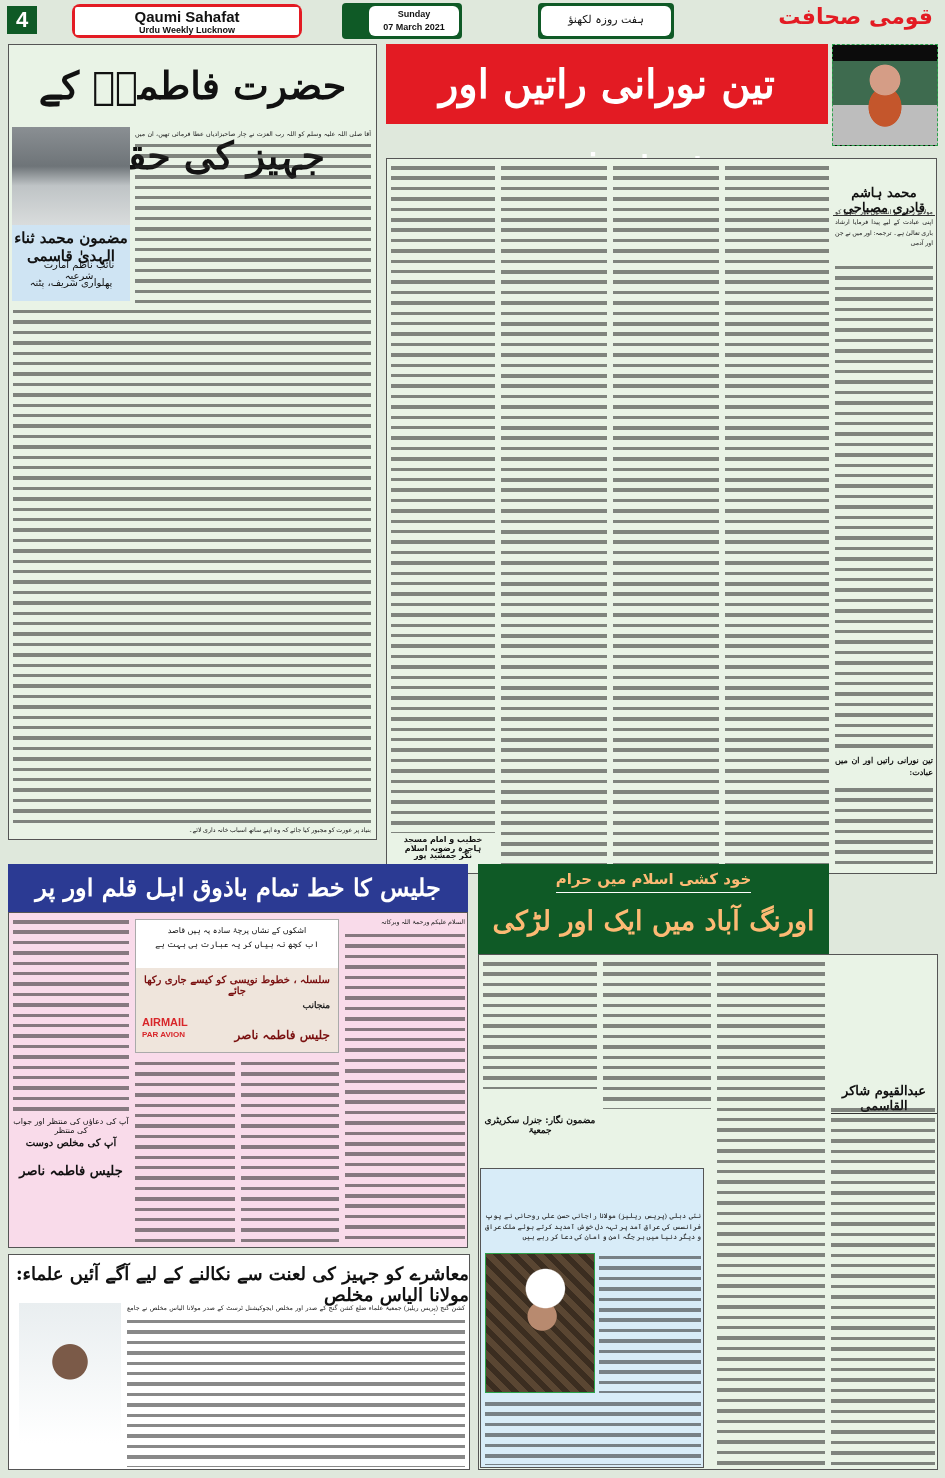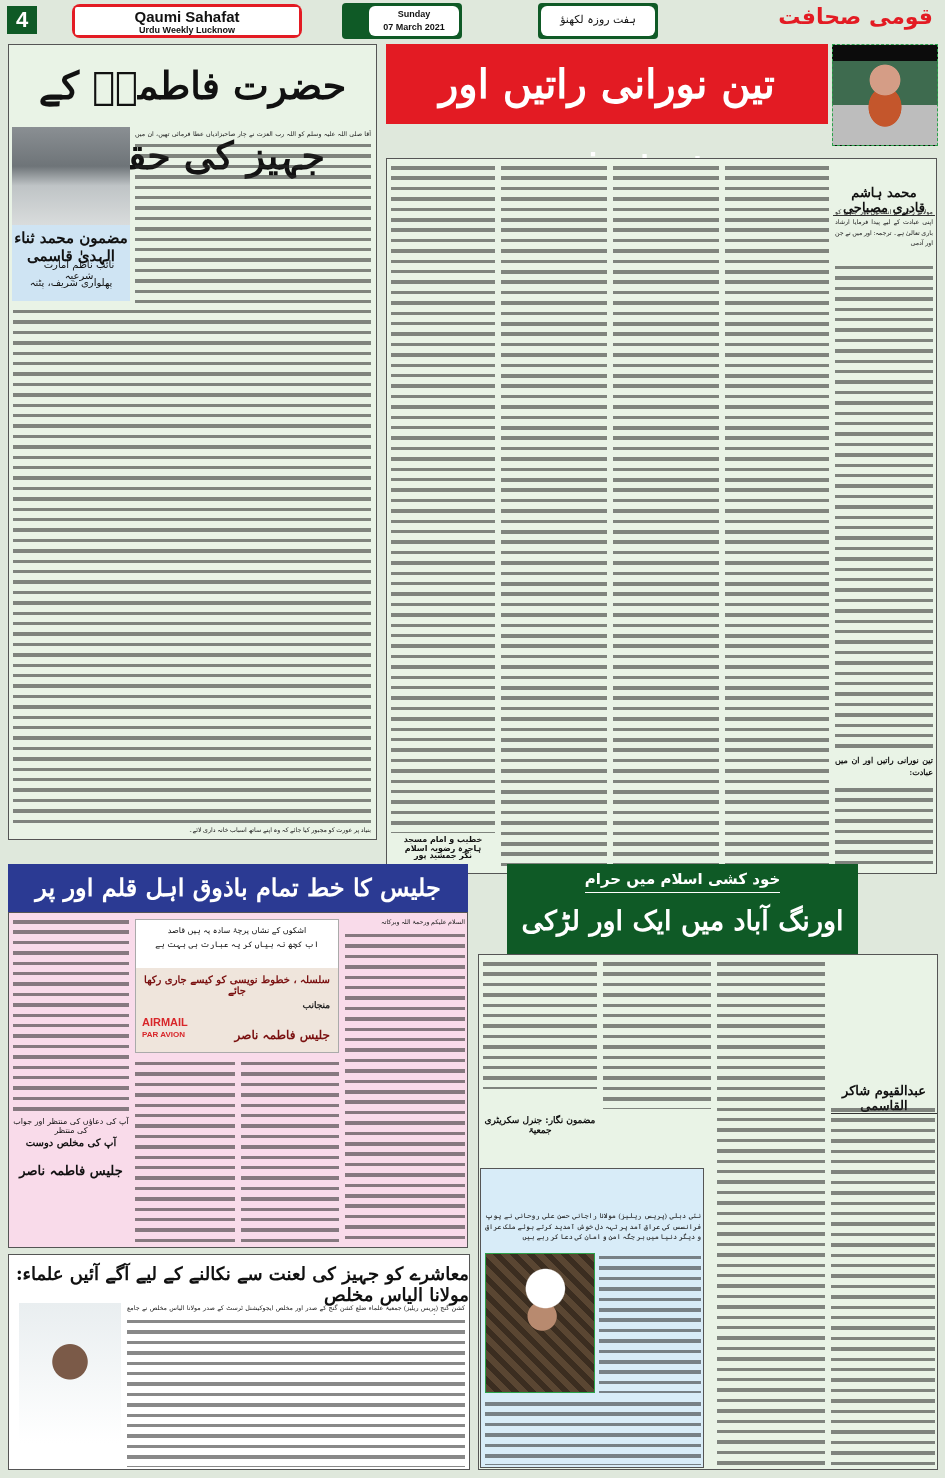--- a/index.html
+++ b/index.html
@@ -9,21 +9,21 @@
   
   .masthead { position: absolute; left: 0; top: 0; width: 945px; height: 40px; background: #dfe8dc; }
   .page-num { position: absolute; left: 7px; top: 6px; width: 30px; height: 28px; background: #0f5a26; color: #fff;
     font: bold 22px "Liberation Sans", sans-serif; text-align: center; line-height: 28px; }
   .title-box { position: absolute; left: 72px; top: 4px; width: 230px; height: 34px; background: #e31b23; border-radius: 8px; padding: 3px; }
   .title-box .inner { background: #fff; border-radius: 2px; height: 100%; text-align: center; }
   .title-box .t1 { font: bold 15px "Liberation Sans", sans-serif; color: #111; line-height: 17px; padding-top: 1px; }
   .title-box .t2 { font: bold 9px "Liberation Sans", sans-serif; color: #111; line-height: 10px; }
   .date-box { position: absolute; left: 342px; top: 3px; width: 120px; height: 36px; background: #0f5a26; border-radius: 4px; padding: 3px; }
   .date-box .inner { background: #fff; border-radius: 6px; height: 100%; text-align: center; font: bold 9px "Liberation Sans", sans-serif; color: #111; line-height: 13px; padding-top: 2px; margin-left: 24px; }
-  .weekly-box { position: absolute; left: 538px; top: 3px; width: 120px; height: 36px; background: #0f5a26; border-radius: 4px; padding: 3px; }
+  .weekly-box { position: absolute; left: 538px; top: 3px; width: 136px; height: 36px; background: #0f5a26; border-radius: 4px; padding: 3px; }
   .weekly-box .inner { background: #fff; border-radius: 6px; height: 100%; text-align: center; font: 11px "DejaVu Serif", serif; color: #111; line-height: 28px; }
   .urdu-logo { position: absolute; right: 12px; top: 4px; font: bold 22px "DejaVu Sans", sans-serif; color: #e31b23; direction: rtl; }
   .box { position: absolute; border: 1px solid #555; }
   .col-text { position: absolute; direction: rtl; text-align: justify; font-size: 6.3px; line-height: 10.4px; color: #222; overflow: hidden; font-family: Liberation Serif, serif; }
   .lines { position: absolute; overflow: hidden; }
   .lines::before { content: ""; position: absolute; inset: 0;
     background: repeating-linear-gradient(to bottom, transparent 0, transparent 3px, rgba(40,40,40,0.55) 3px, rgba(40,40,40,0.55) 6.5px, transparent 6.5px, transparent 10.4px); }
   .photo { position: absolute; overflow: hidden; }
   .caption { position: absolute; text-align: center; color: #111; direction: rtl; }
 
@@ -38,21 +38,21 @@
   #a2 { left: 386px; top: 124px; width: 551px; height: 716px; background: #e9f3e6; margin-top: 34px; }
   #a2-photo { position: absolute; left: 832px; top: 44px; width: 106px; height: 102px; border: 1px dashed #2aa34a;
     background: radial-gradient(circle at 50% 35%, #d59d86 0 18%, transparent 19%), radial-gradient(ellipse at 50% 62%, #c4562c 0 22%, transparent 23%), linear-gradient(180deg,#0c0c0c 0 16%, #3e6b4f 16% 60%, #bdbdbd 60% 100%); }
 
   
   #a3-head { position: absolute; left: 8px; top: 864px; width: 460px; height: 48px; background: #2b3a93; color: #fff; text-align: center; font: bold 24px "DejaVu Serif", serif; line-height: 48px; direction: rtl; }
   #a3 { left: 8px; top: 912px; width: 460px; height: 336px; background: #f9dbea; }
   #a3 .letter { position: absolute; left: 126px; top: 6px; width: 204px; height: 134px; background: linear-gradient(180deg,#fff 0 36%, #efe5dc 36% 100%); border: 1px solid #aaa; }
 
   
-  #a4-head { position: absolute; left: 478px; top: 864px; width: 351px; height: 92px; background: #0f5a26; color: #ffffff; text-align: center; direction: rtl; margin-left: 29px; }
+  #a4-head { position: absolute; left: 478px; top: 864px; width: 351px; height: 92px; background: #0f5a26; color: #fdba74; text-align: center; direction: rtl; }
   #a4-head .kicker { font: bold 15px "DejaVu Sans", sans-serif; line-height: 26px; border-bottom: 1px solid #fff; display: inline-block; margin-top: 2px; }
   #a4-head .main { font: bold 27px "DejaVu Serif", serif; line-height: 56px; }
   #a4 { left: 478px; top: 954px; width: 460px; height: 516px; background: #e9f3e6; }
   #a4-photo { position: absolute; left: 830px; top: 954px; width: 108px; height: 124px; border: 1px dashed #2aa34a;
     background: radial-gradient(circle at 50% 28%, #f2f2f2 0 14%, transparent 15%), radial-gradient(circle at 50% 45%, #9a6a4e 0 17%, transparent 18%), linear-gradient(180deg,#3a3a3a 0 55%, #f4f4f4 55% 100%); }
 
   
   #a5 { left: 480px; top: 1168px; width: 224px; height: 300px; background: #d8ecf8; }
   #a5 .headline { position: absolute; left: 0; right: 0; top: 6px; text-align: center; font: bold 17px "DejaVu Serif", serif; color: #111; direction: rtl; }
   #a5 .photo { left: 4px; top: 84px; width: 110px; height: 140px; border: 1px solid #2aa34a;

